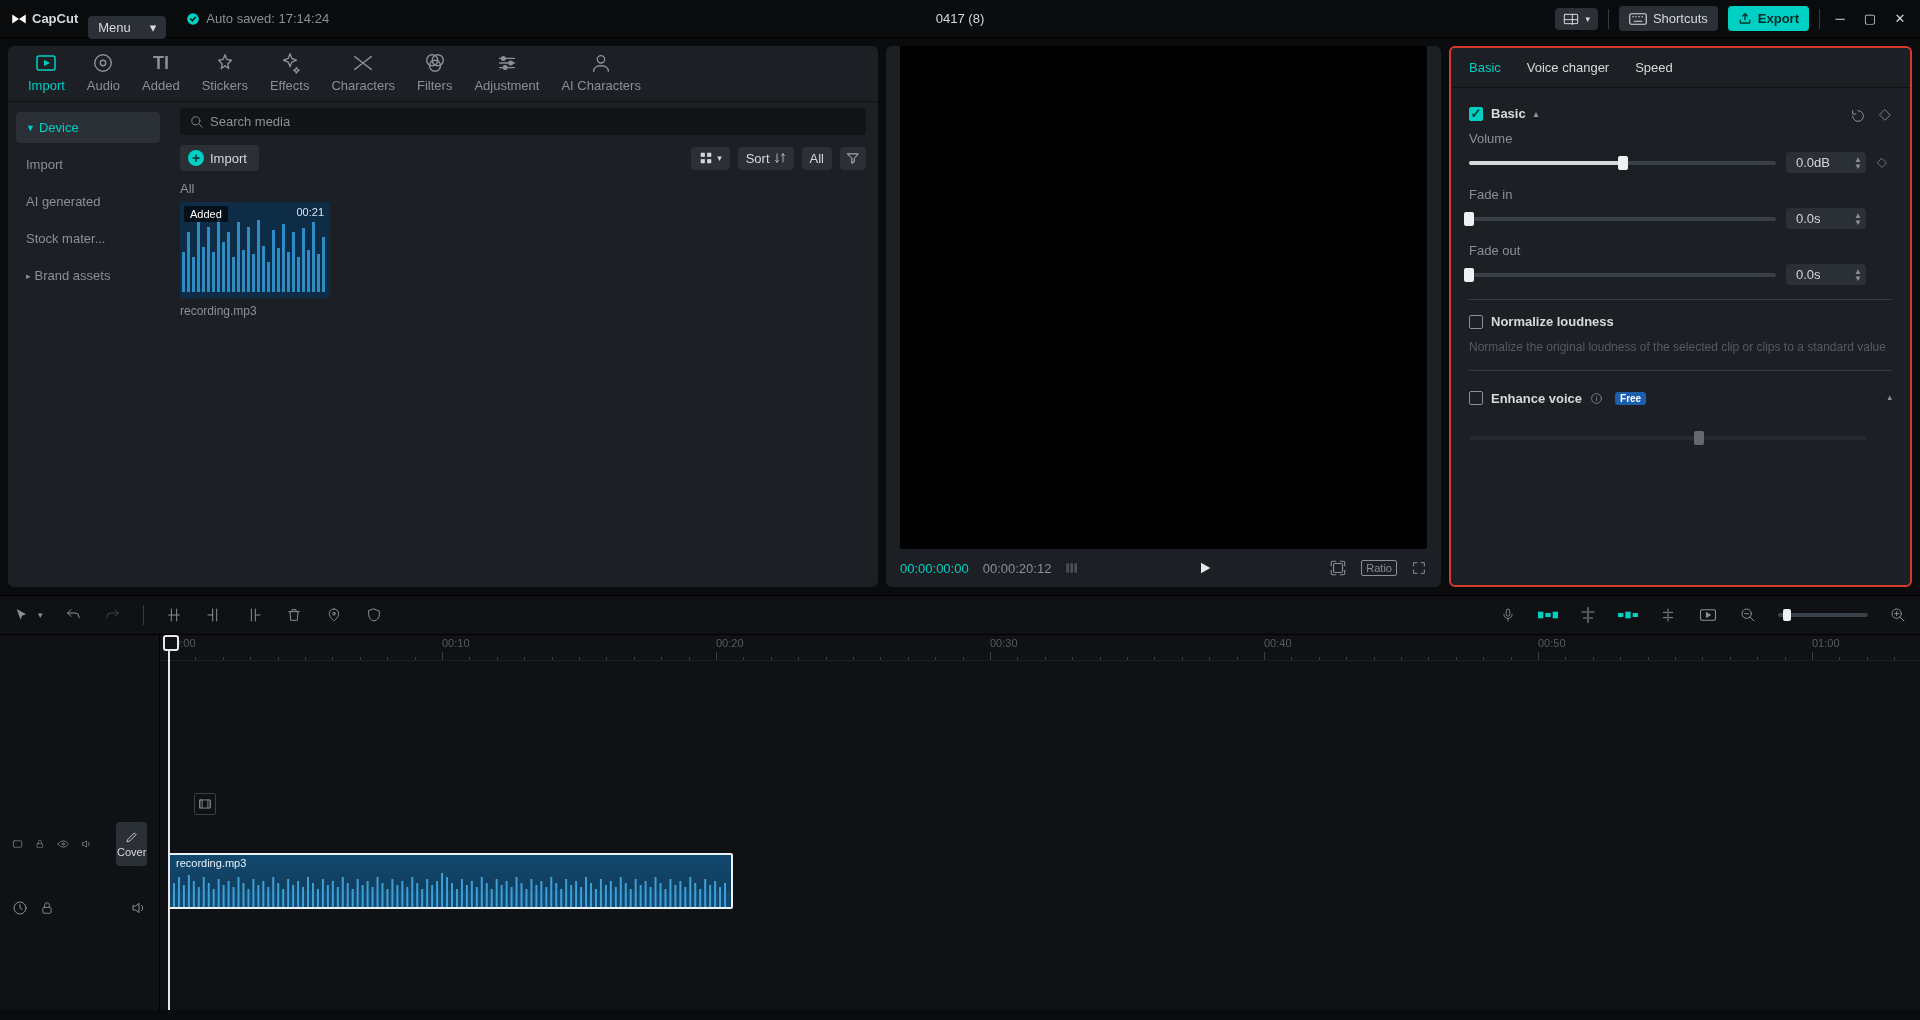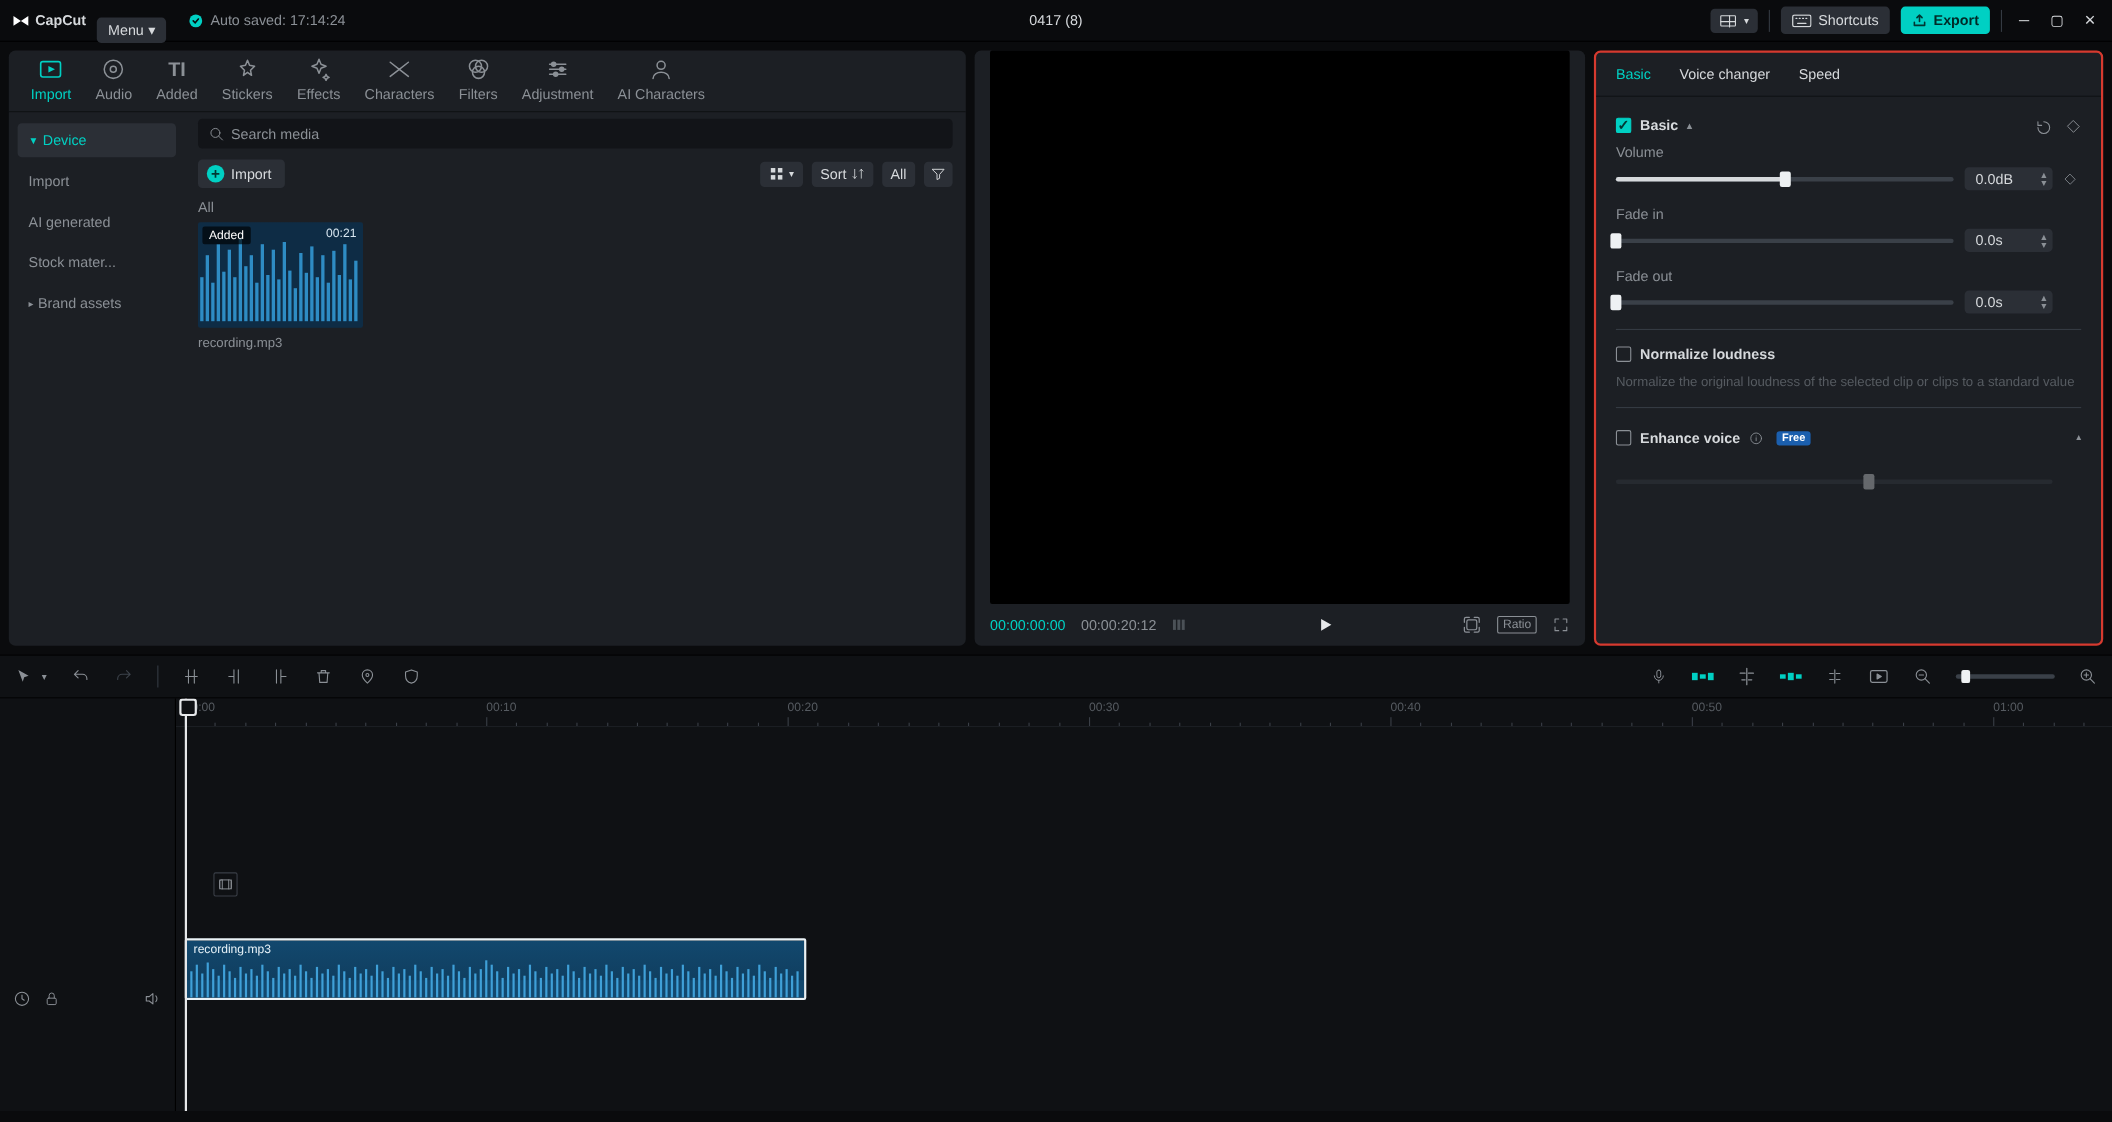--- a/index.html
+++ b/index.html
@@ -7,21 +7,21 @@
     --text:#d6d9dc; --text-dim:#8b9096; --text-disable:#565b61;
     --accent:#00d0c3; --accent2:#11b3a8; --blue:#2a7aa8; --blue-dark:#1e4b6b;
     --border:#343a42; --red:#d63a2f;
   }
   *{box-sizing:border-box;font-family:"Segoe UI",Arial,sans-serif;}
   body{margin:0;background:#0a0b0d;color:var(--text);font-size:13px;width:1920px;height:1020px;overflow:hidden;position:relative;}
 
   
   .topbar{display:flex;align-items:center;height:38px;padding:12px 10px;gap:10px;background:#0a0b0d;border-bottom:1px solid #000;}
   .logo{display:flex;align-items:center;gap:4px;font-weight:600;}
-  .menu-btn{background:var(--panel3);border-radius:4px;padding:4px 10px;display:flex;align-items:flex-end;gap:4px;cursor:pointer;margin-top:18px;}
+  .menu-btn{background:var(--panel3);border-radius:4px;padding:4px 10px;display:flex;align-items:flex-end;gap:19px;cursor:pointer;margin-top:18px;}
   .autosave{display:flex;align-items:center;gap:6px;color:var(--text-dim);margin-left:10px;}
   .topbar .spacer{flex:1;}
   .title{position:absolute;left:50%;transform:translateX(-50%);font-weight:500;}
   .top-right{display:flex;align-items:center;gap:10px;}
   .pill{background:var(--panel3);border-radius:4px;padding:5px 10px;display:flex;align-items:center;gap:6px;cursor:pointer;}
   .export-btn{background:var(--accent);color:#002a27;font-weight:600;}
   .winbtn{width:20px;text-align:center;color:var(--text);cursor:pointer;}
   .vsep{width:1px;height:20px;background:var(--border);}
 
   
@@ -577,20 +577,44 @@
         <circle cx="10" cy="10" r="7"></circle>
         <path d="M7 10h6M10 7v6M21 21l-6-6"></path>
       </svg>
     </div>
 </div>
 
 <div class="timeline">
   <div class="tl-left">
     <div style="height:26px;"></div>
     <div class="spacer"></div>
+    <div class="lane">
+      <svg width="16" height="14" viewBox="0 0 24 20" class="ico-stroke" style="cursor:pointer;">
+          <rect x="3" y="3" width="18" height="14" rx="2"></rect>
+        </svg>
+      <svg width="14" height="16" viewBox="0 0 24 24" class="ico-stroke" style="cursor:pointer;">
+          <rect x="5" y="11" width="14" height="10" rx="2"></rect>
+          <path d="M8 11V7a4 4 0 018 0v4"></path>
+        </svg>
+      <svg width="18" height="12" viewBox="0 0 24 16" class="ico-stroke" style="cursor:pointer;">
+          <path d="M2 8s4-6 10-6 10 6 10 6-4 6-10 6S2 8 2 8z"></path>
+          <circle cx="12" cy="8" r="2"></circle>
+        </svg>
+      <svg width="16" height="14" viewBox="0 0 24 20" class="ico-stroke" style="cursor:pointer;">
+          <path d="M3 7v6h4l5 4V3L7 7z"></path>
+          <path d="M16 6c2 2 2 6 0 8"></path>
+        </svg>
+      <div style="flex:1;"></div>
+      <div class="cover-btn">
+        <svg width="16" height="14" viewBox="0 0 24 24" class="ico-stroke">
+            <path d="M4 20l4-1 11-11-3-3L5 16z"></path>
+          </svg>
+        <span>Cover</span>
+      </div>
+    </div>
     <div class="lane">
       <svg width="16" height="16" viewBox="0 0 24 24" class="ico-stroke" style="cursor:pointer;">
           <circle cx="12" cy="12" r="9"></circle>
           <path d="M12 7v5l3 2"></path>
         </svg>
       <svg width="14" height="16" viewBox="0 0 24 24" class="ico-stroke" style="cursor:pointer;">
           <rect x="5" y="11" width="14" height="10" rx="2"></rect>
           <path d="M8 11V7a4 4 0 018 0v4"></path>
         </svg>
       <div style="flex:1;"></div>

